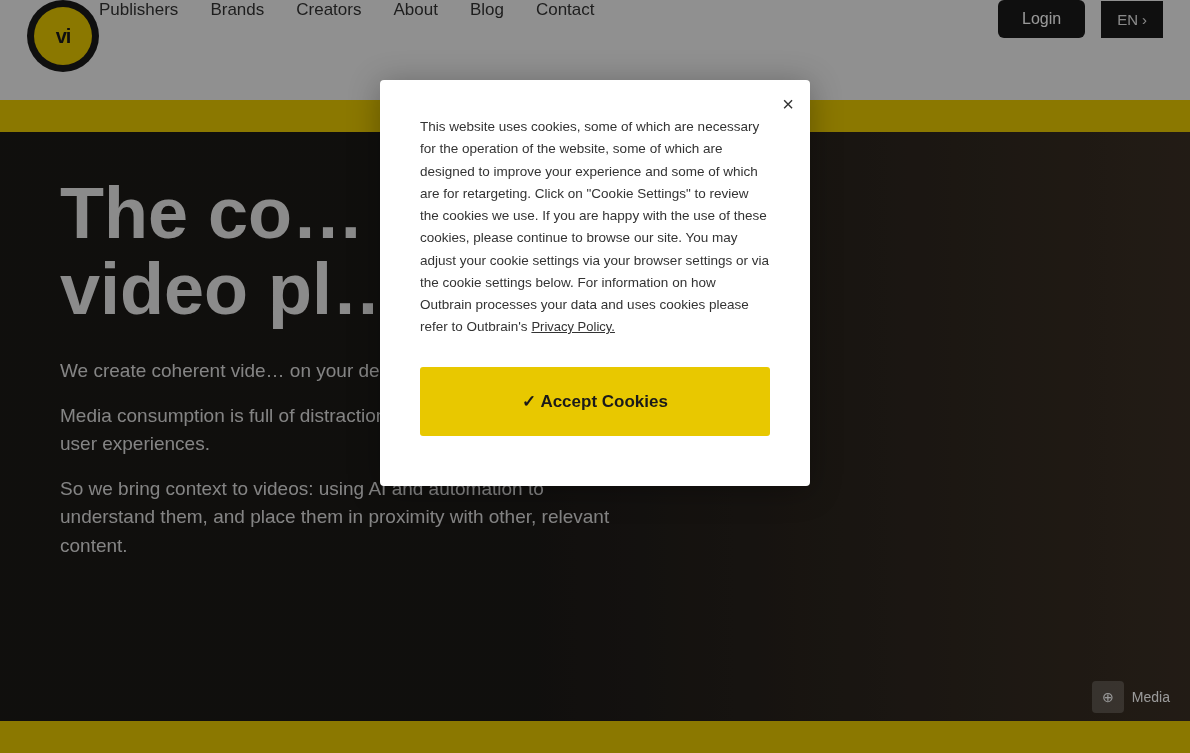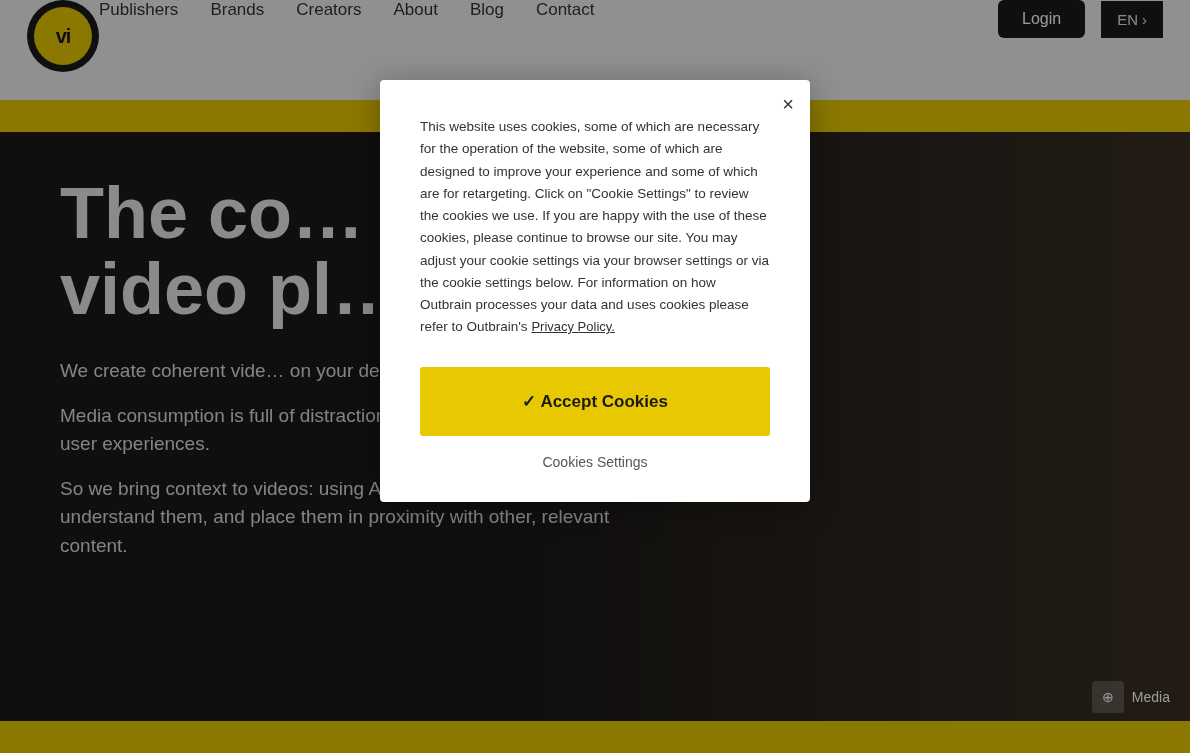--- a/index.html
+++ b/index.html
@@ -276,15 +276,14 @@
 <div class="overlay">
   <div class="cookie-modal">
     <button class="modal-close">×</button>
 
     <p class="modal-body-text">
       <span>This website uses cookies, some of which are necessary for the operation of the website, some of which are designed to improve your experience and some of which are for retargeting. Click on "Cookie Settings" to review the cookies we use. If you are happy with the use of these cookies, please continue to browse our site. You may adjust your cookie settings via your browser settings or via the cookie settings below. For information on how Outbrain processes your data and uses cookies please refer to Outbrain's</span>
       <a class="privacy-link">Privacy Policy.</a>
     </p>
 
     <button class="accept-btn">✓ Accept Cookies</button>
-    <a class="cookies-settings-link">Cookies Settings</a>
   </div>
 </div>
 
 </body></html>

